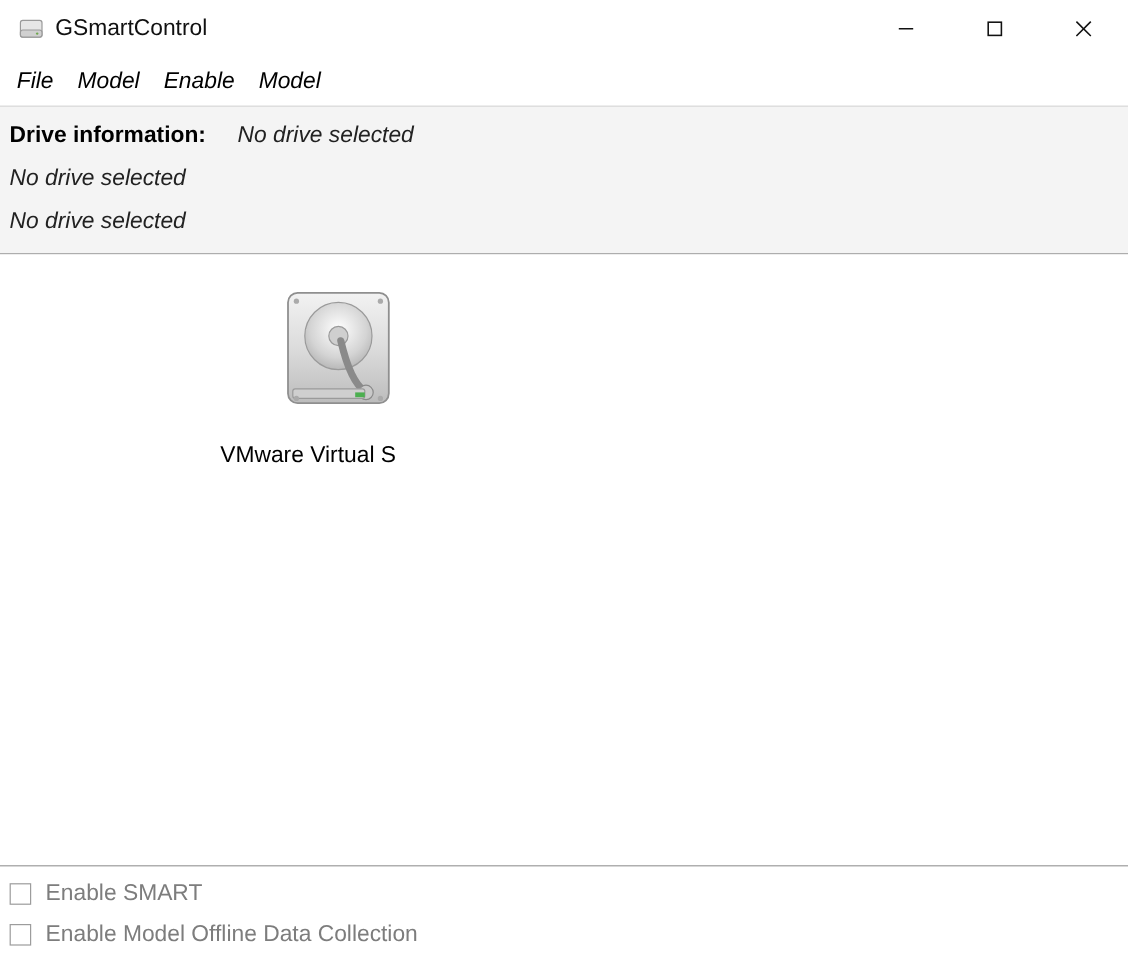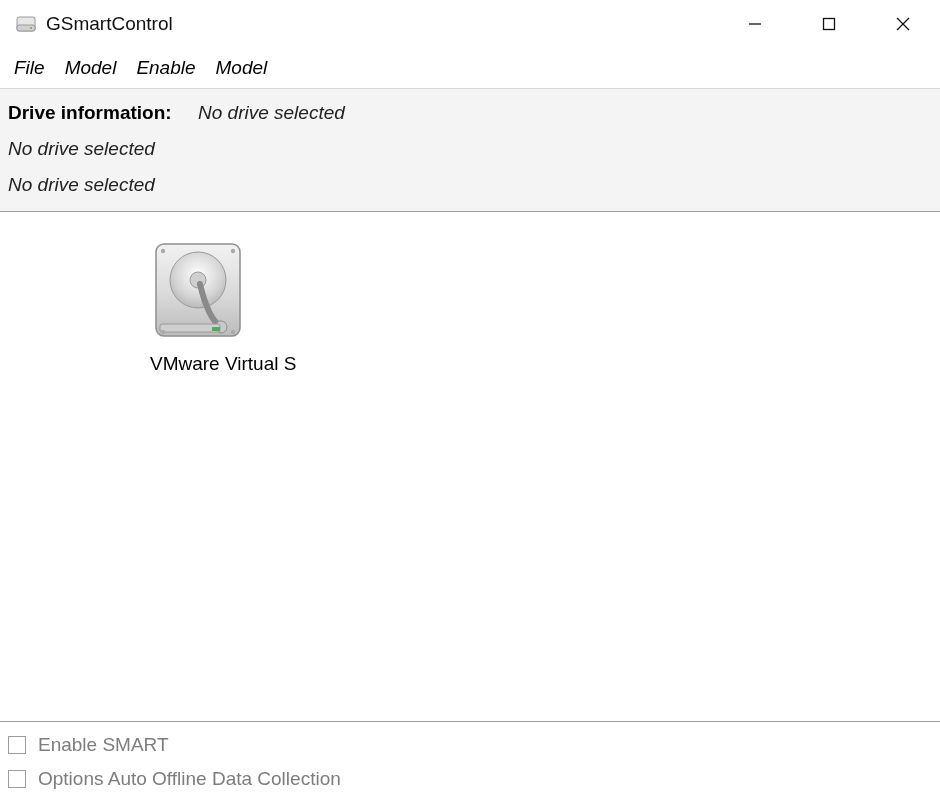--- a/index.html
+++ b/index.html
@@ -71,22 +71,22 @@
     flex:1;
     background:#fff;
     overflow:auto;
     padding-top:28px;
     padding-left:150px;
   }
   .drive-item {
     width:180px;
     display:flex;
     flex-direction:column;
-    align-items:flex-start;
-    gap:8px;
+    align-items:flex-end;
+    gap:24px;
     cursor:default;
   }
   .drive-label { font-size:19px; text-align:center; }
   
   .bottom-bar {
     border-top:1px solid #9c9c9c;
     background:#fff;
     padding:6px 10px 8px 8px;
   }
   .check-row {
@@ -187,15 +187,15 @@
   </div>
 </div>
 
 <div class="bottom-bar">
   <div class="check-row">
     <span class="checkbox"></span>
     <span>Enable SMART</span>
   </div>
   <div class="check-row">
     <span class="checkbox"></span>
-    <span>Options Auto Offline Data Collection</span>
+    <span>Enable Model Offline Data Collection</span>
   </div>
 </div>
 
 </body></html>

